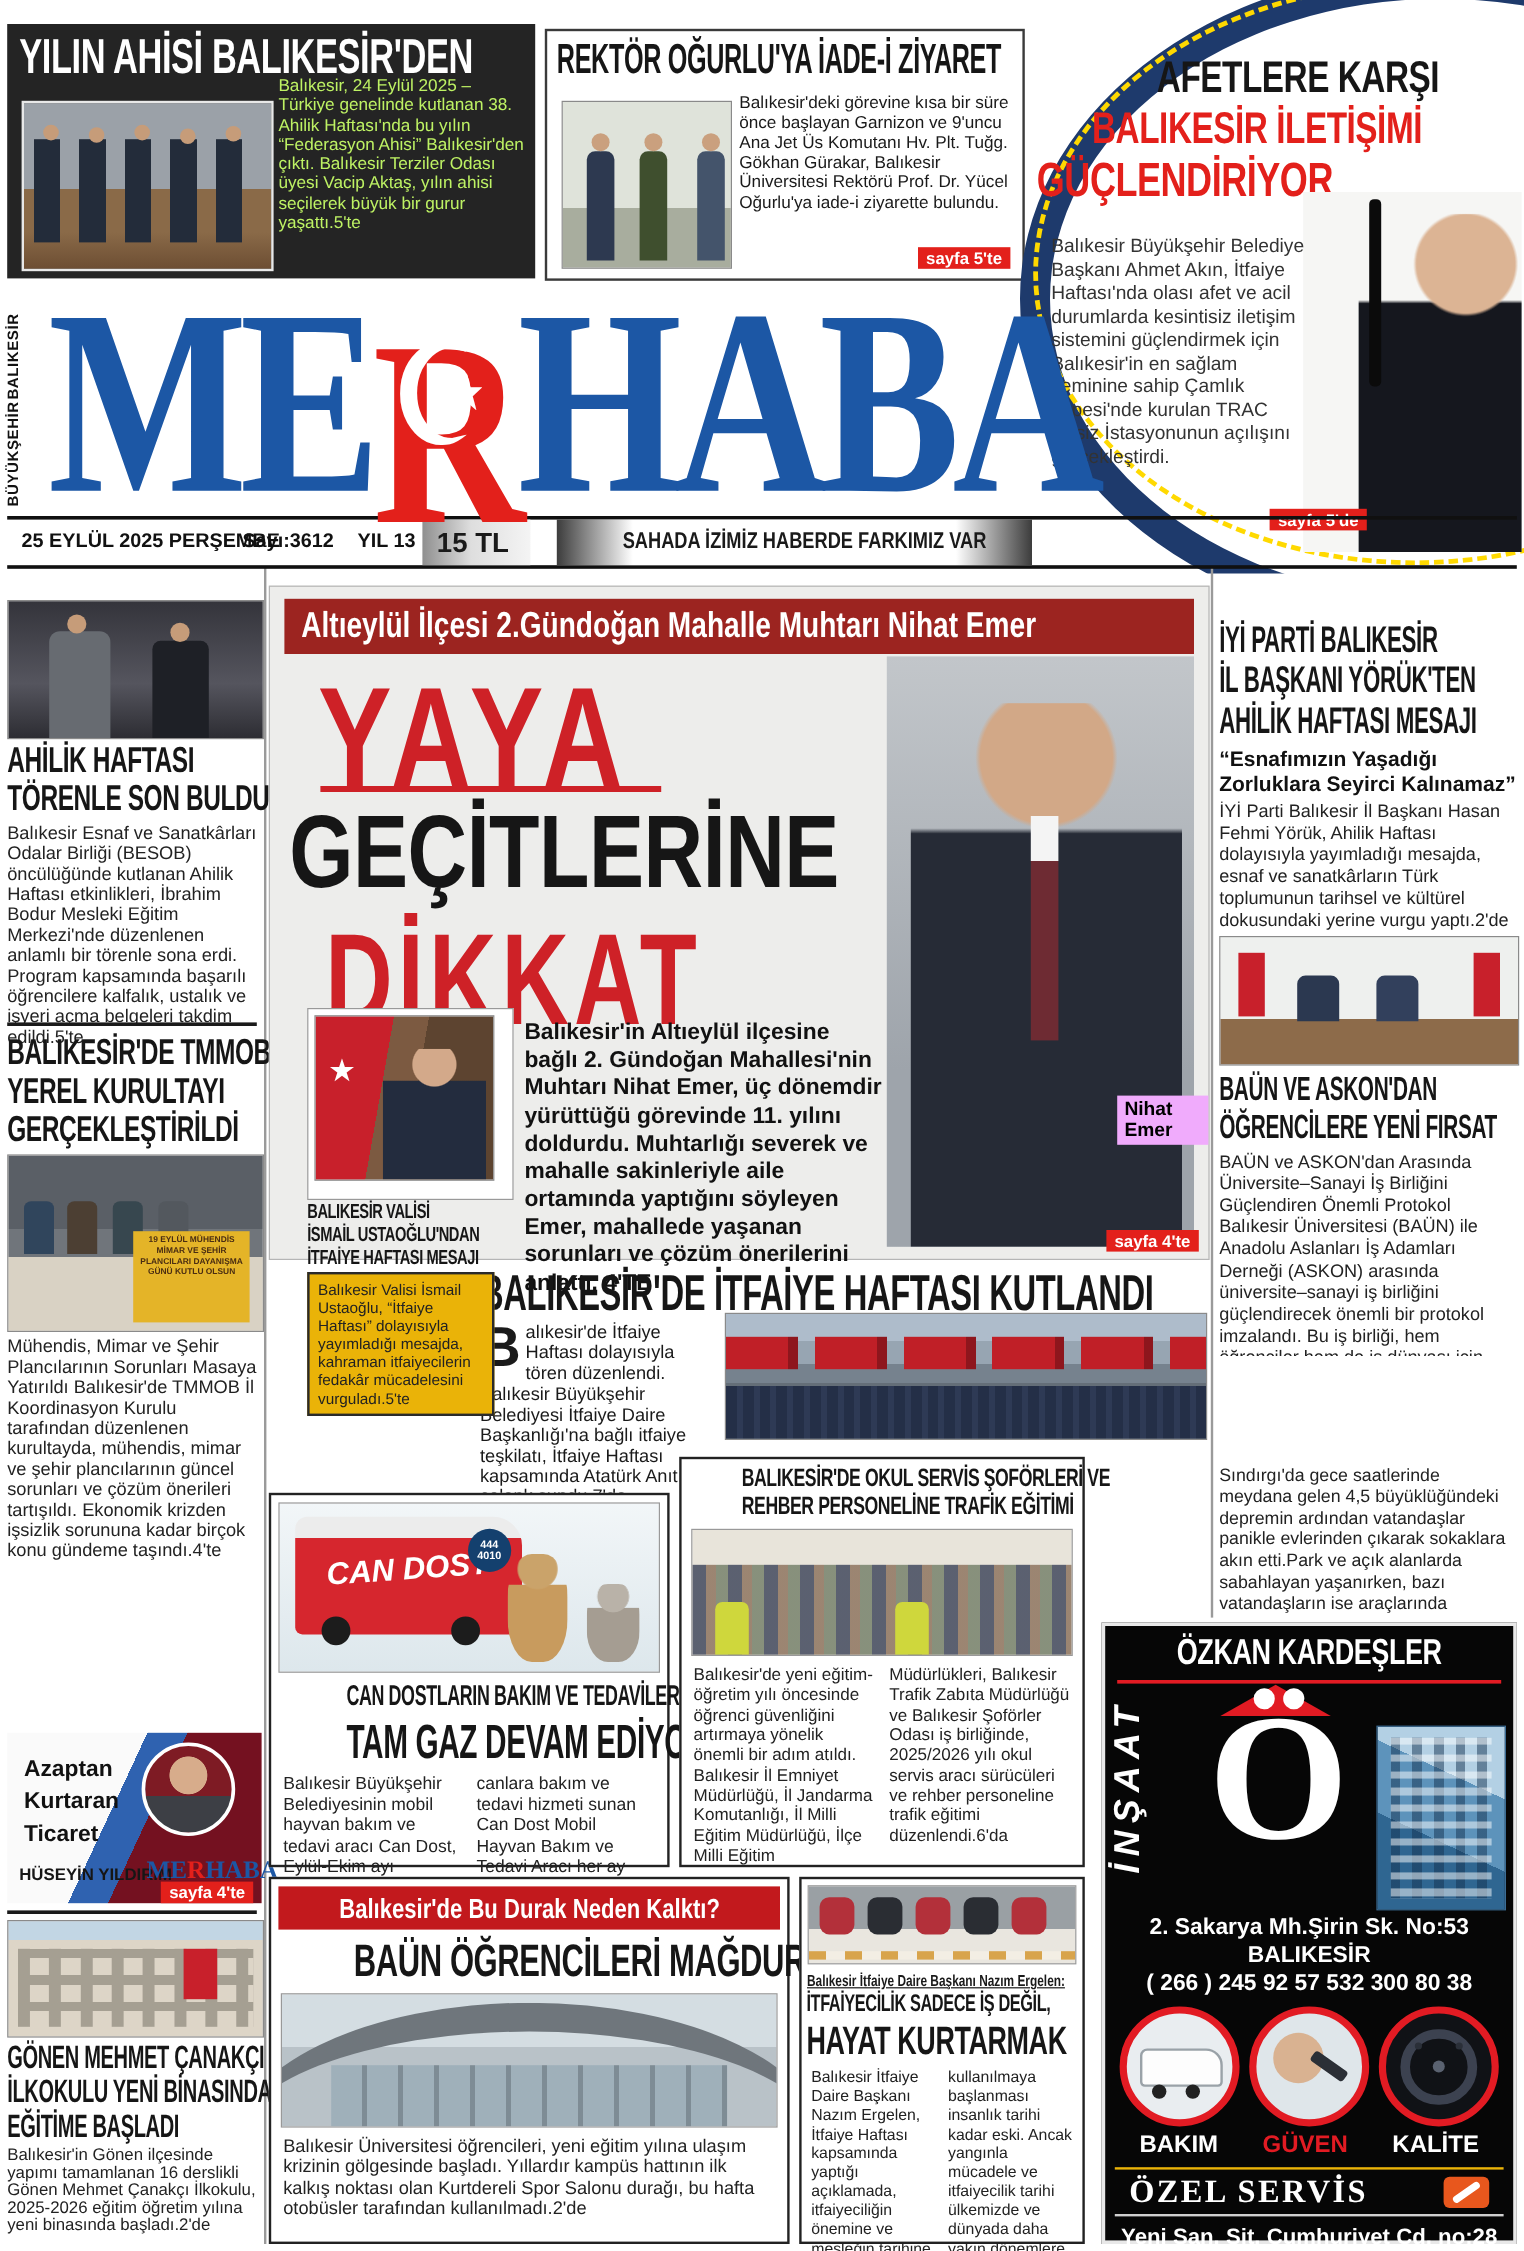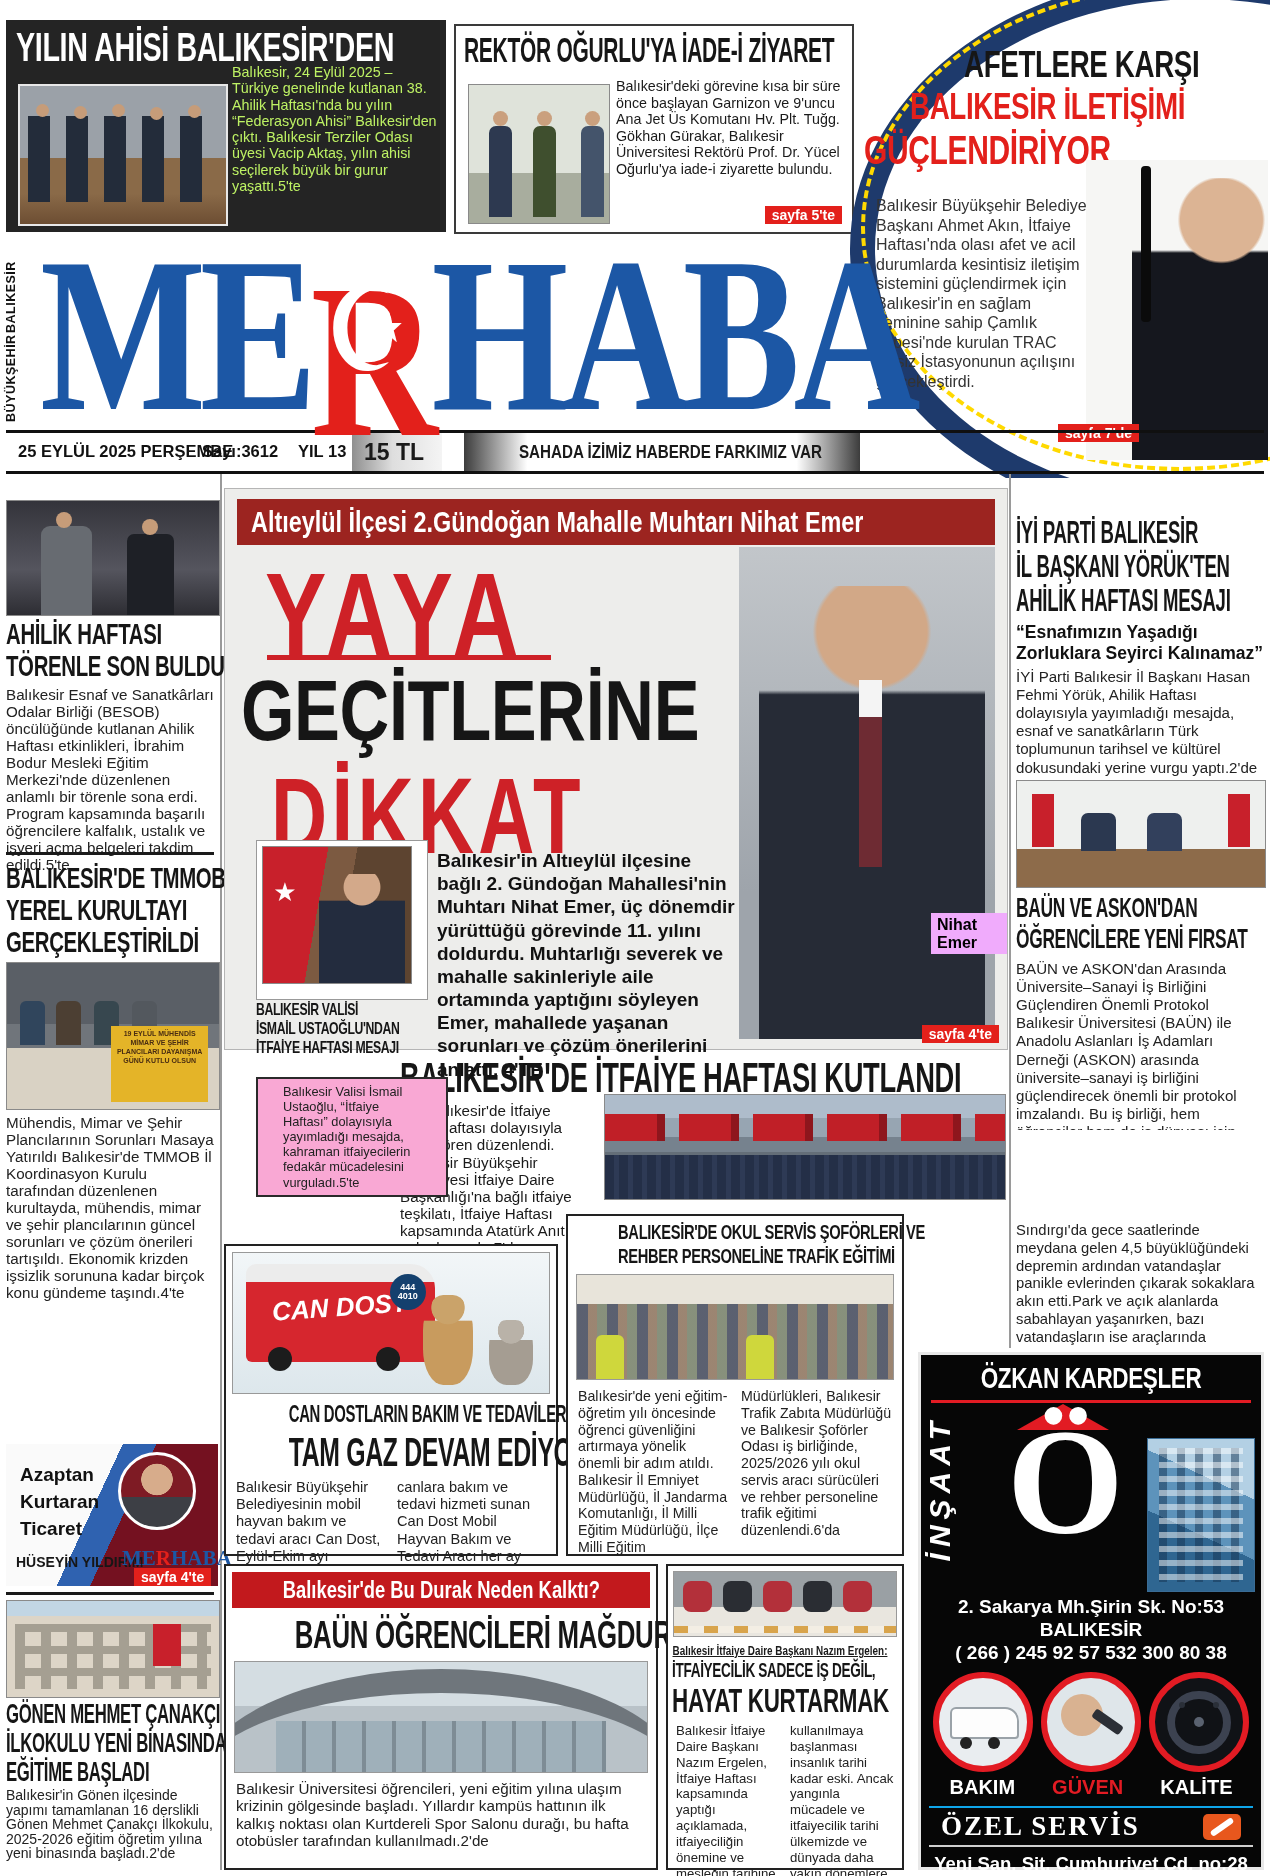--- a/index.html
+++ b/index.html
@@ -165,21 +165,21 @@
   .lead-h1{position:absolute;left:40px;top:58px;font-size:118px;color:#ce2127;letter-spacing:10px}
   .lead-rule{position:absolute;left:42px;top:166px;width:284px;height:5px;background:#ce2127}
   .lead-h2{position:absolute;left:16px;top:172px;font-size:86px}
   .lead-h3{position:absolute;left:46px;top:264px;font-size:108px;color:#ce2127;letter-spacing:6px}
   .lead-body{position:absolute;left:212px;top:360px;width:300px;font-size:19px;font-weight:bold;line-height:1.22;color:#111}
   
   #vali{left:256px;top:840px;width:174px;z-index:5}
   .vali-frame{position:relative;width:160px;height:148px;background:#fff;border:1px solid #999;padding:5px}
   .vali-photo{left:5px;top:5px;width:148px;height:136px}
   .vali-cap{font-size:17px;line-height:19px}
-  .vali-box{margin-top:20px;width:138px;border:2px solid #2a2a2a;background:#f9a8d4;padding:5px 25px;
+  .vali-box{margin-top:3px;width:138px;border:2px solid #2a2a2a;background:#eab308;padding:5px 7px;
      font-size:12.8px;line-height:1.18;color:#222}
 
   
   .itw-h{left:400px;top:1054px;font-size:42px}
   .itw-body{left:400px;top:1102px;width:198px;font-size:15.2px;line-height:1.13}
   .itw-drop{float:left;font-size:47px;line-height:40px;font-weight:bold;padding-right:4px}
   .itw-photo{left:604px;top:1094px;width:400px;height:104px}
 
   
   .nbox{border:2px solid #222;background:#fff;box-sizing:border-box}
@@ -238,21 +238,21 @@
   .oz-c.key::before{content:"";position:absolute;left:16%;top:18%;width:48%;height:48%;border-radius:50%;background:#d9b291}
   .oz-c.key::after{content:"";position:absolute;right:12%;top:44%;width:38%;height:10px;background:#2b2f36;
      border-radius:3px;transform:rotate(35deg)}
   .oz-c.wheel{background:#101216}
   .oz-c.wheel::before{content:"";position:absolute;inset:14%;border-radius:50%;border:8px solid #3c4250}
   .oz-c.wheel::after{content:"";position:absolute;left:44%;top:44%;width:10px;height:10px;border-radius:50%;
      background:#5a6270;box-shadow:-17px -17px 0 -2px #2a2f38,17px -17px 0 -2px #2a2f38}
   .oz-features{display:flex;justify-content:space-around;font-size:20px;font-weight:bold;padding:2px 10px}
   .oz-features .red{color:#e21b23}
   .oz-band{display:flex;align-items:center;justify-content:space-between;margin:5px 8px;padding:3px 12px;
-     border-top:2px solid #0ea5e9;border-bottom:2px solid #cfcfcf}
+     border-top:2px solid #eab308;border-bottom:2px solid #cfcfcf}
   .oz-band-label{font-family:"Liberation Serif",serif;font-weight:bold;font-size:27px;letter-spacing:2px}
   .oz-tool{width:38px;height:26px;background:#e8571d;border-radius:5px;position:relative}
   .oz-tool::before{content:"";position:absolute;left:6px;top:10px;width:26px;height:6px;background:#fff;
      border-radius:3px;transform:rotate(-35deg)}
   .oz-foot{text-align:center;font-size:18.5px;font-weight:bold;line-height:1.3}
 </style>
 </head>
 <body>
 
 <div id="page">
@@ -271,21 +271,21 @@
   </section>
 
   <section class="abs" id="afet">
     <div class="ring"></div>
     <div class="ring-dash"></div>
     <div class="afet-kick hl sx75">AFETLERE KARŞI</div>
     <div class="afet-h1 hl sx75">BALIKESİR İLETİŞİMİ</div>
     <div class="afet-h2 hl sx75">GÜÇLENDİRİYOR</div>
     <div class="ph p-radio afet-photo"></div>
     <div class="afet-body">Balıkesir Büyükşehir Belediye Başkanı Ahmet Akın, İtfaiye Haftası'nda olası afet ve acil durumlarda kesintisiz iletişim sistemini güçlendirmek için Balıkesir'in en sağlam zeminine sahip Çamlık Tepesi'nde kurulan TRAC Telsiz İstasyonunun açılışını gerçekleştirdi.</div>
-    <span class="tag afet-tag">sayfa 7'de</span>
+    <span class="tag afet-tag">sayfa 5'de</span>
   </section>
 
   <div class="abs" id="vlabel">
     <span>BÜYÜKŞEHİR</span>
     <span>BALIKESİR</span>
   </div>
   <div class="abs" id="brand"><span>ME</span><span class="bR"><span>R</span><span class="crescent">☪</span></span><span>HABA</span></div>
 
   <div class="abs" id="dateline">
     <span class="dl-t" style="left:12px">25 EYLÜL 2025 PERŞEMBE</span>

